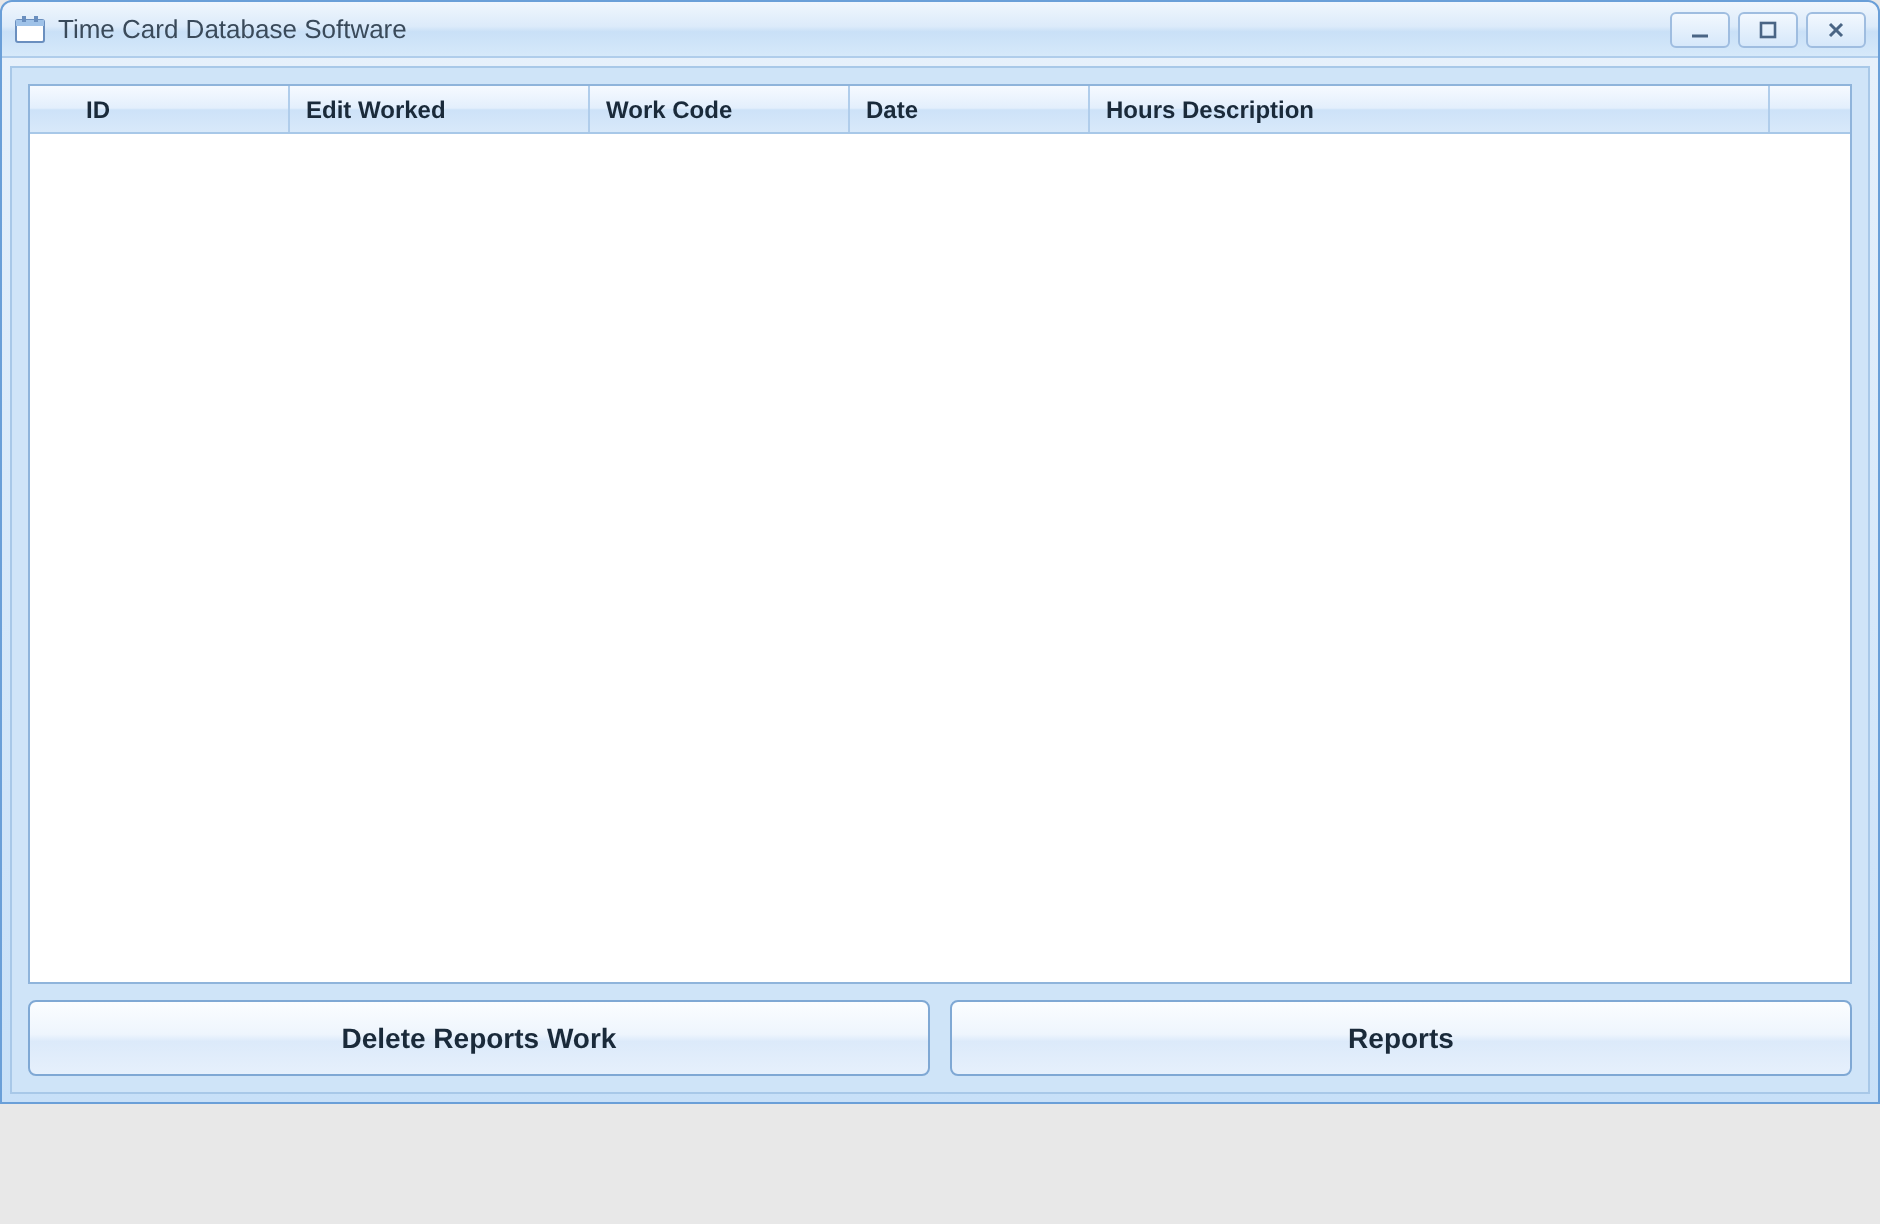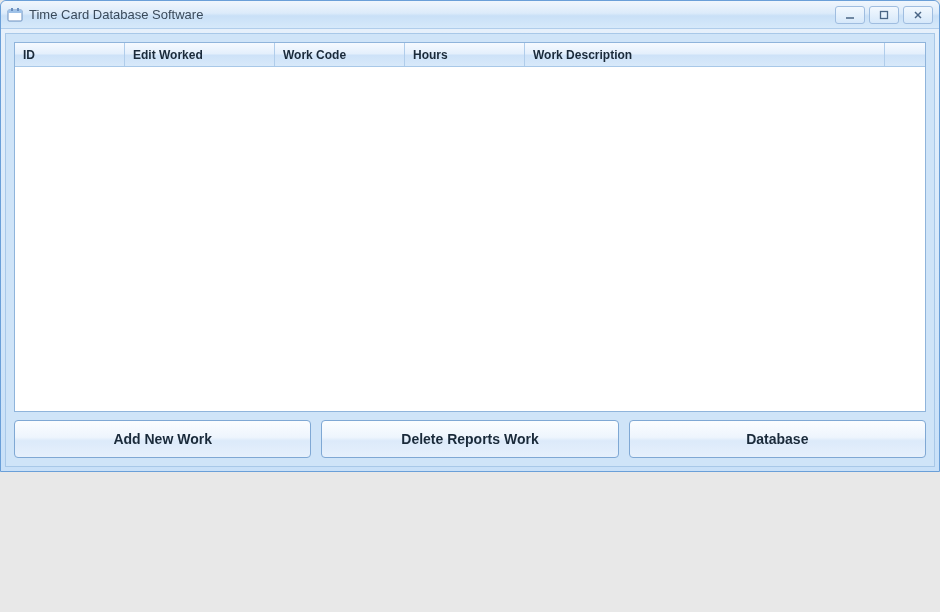--- a/index.html
+++ b/index.html
@@ -7,21 +7,21 @@
     margin: 0;
     padding: 0;
     font-family: Tahoma, Arial, sans-serif;
     background: #e8e8e8;
     width: 940px;
     height: 612px;
     overflow: hidden;
   }
   .window {
     width: 940px;
-    height: 472px;
+    height: 552px;
     background: linear-gradient(to bottom, #e8f1fb 0%, #d8e9fa 50%, #c8e0f8 100%);
     border: 1px solid #6a9fd8;
     border-radius: 6px 6px 0 0;
     display: flex;
     flex-direction: column;
   }
   .titlebar {
     height: 28px;
     display: flex;
     align-items: center;
@@ -114,21 +114,21 @@
     font-size: 14px;
     font-weight: bold;
     color: #1a2a3a;
     cursor: pointer;
     display: flex;
     align-items: center;
     justify-content: center;
     font-family: Tahoma, Arial, sans-serif;
   }
   
-  .col-id { width: 110px; }
+  .col-id { width: 110px; margin-left: 20px; }
   .col-employee { width: 190px; }
   .col-date { width: 150px; }
   .col-code { width: 130px; }
   .col-hours { width: 120px; }
   .col-desc { flex: 1; }
   .col-end { width: 40px; }
 </style>
 </head>
 <body>
 
@@ -165,28 +165,27 @@
     </div>
   </div>
 
   <div class="client-area">
 
     <div class="table-container">
       <div class="table-header">
         <div class="th col-id">ID</div>
         <div class="th col-date">Edit Worked</div>
         <div class="th col-code">Work Code</div>
-        <div class="th col-hours">Hours</div>
-        <div class="th col-desc">Work Description</div>
+        <div class="th col-hours">Date</div>
+        <div class="th col-desc">Hours Description</div>
         <div class="th col-end last"></div>
       </div>
       <div class="table-body"></div>
     </div>
 
     <div class="button-row">
-      <button class="action-btn">Add New Work</button>
       <button class="action-btn">Delete Reports Work</button>
-      <button class="action-btn">Database</button>
+      <button class="action-btn">Reports</button>
     </div>
 
   </div>
 
 </div>
 
 </body></html>

